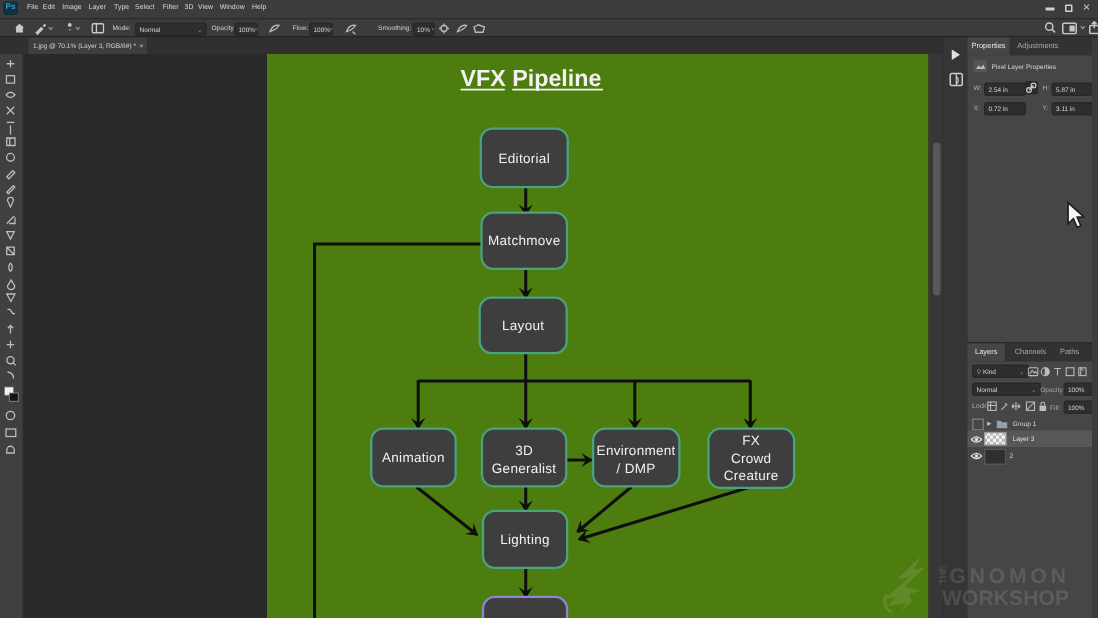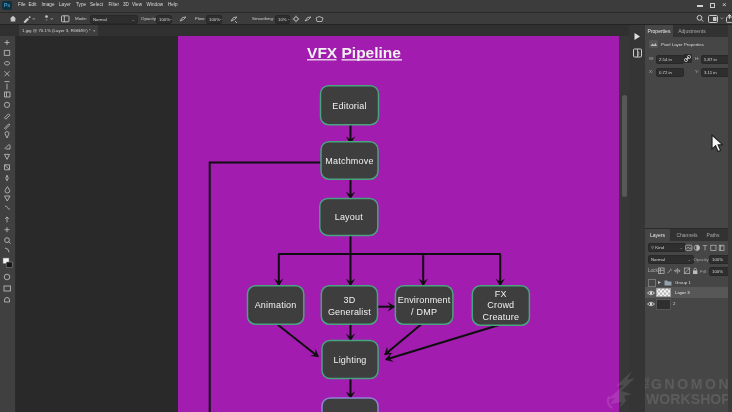--- a/index.html
+++ b/index.html
@@ -6,21 +6,21 @@
   body{width:732px;height:412px;overflow:hidden;position:relative;
        background:#292929;font-family:"Liberation Sans",sans-serif;}
   .abs{position:absolute;}
   svg{display:block;}
   
   #menubar{left:0;top:0;width:732px;height:12px;background:#3c3c3c;border-bottom:1px solid #2a2a2a;}
   #optbar{left:0;top:13px;width:732px;height:11px;background:#3c3c3c;border-bottom:1px solid #232323;}
   #tabbar{left:0;top:25px;width:629px;height:11px;background:#303030;}
   #tab{left:19px;top:0;width:76px;height:11px;background:#3e3e3e;color:#d4d4d4;font-size:4.4px;line-height:11px;padding-left:3px;}
   #toolbar{left:0;top:36px;width:15px;height:376px;background:#404040;border-right:1px solid #2c2c2c;}
-  #canvas{left:178px;top:36px;width:441px;height:376px;background:#a21caf;}
+  #canvas{left:178px;top:36px;width:441px;height:376px;background:#4d7c0f;}
   #scroll{left:619px;top:36px;width:10px;height:376px;background:#373737;}
   #thumb{left:3px;top:59px;width:5px;height:102px;background:#585858;border-radius:3px;}
   #dock{left:629px;top:25px;width:16px;height:387px;background:#353535;}
   #panels{left:645px;top:25px;width:87px;height:387px;background:#464646;}
   .ptabs{left:0;width:87px;height:12px;background:#323232;}
   .ptab-on{background:#464646;color:#e8e8e8;}
   .s5{font-size:4.4px;color:#cfcfcf;}
   .field{background:#2e2e2e;border:1px solid #282828;border-radius:2px;color:#d6d6d6;font-size:4.3px;line-height:7px;text-align:left;padding-left:2px;}
   .menu-item{color:#dcdcdc;font-size:4.6px;letter-spacing:0.05px;}
 </style>
@@ -318,21 +318,21 @@
     <div class="abs" style="left:0;top:273px;width:87px;height:11px;">
       <svg class="abs" style="left:2px;top:2.5px;" width="8" height="6" viewBox="0 0 8 6">
         <path d="M0.5 3 Q4 -0.5 7.5 3 Q4 6.5 0.5 3 Z" fill="none" stroke="#ddd" stroke-width="0.8"></path>
         <circle cx="4" cy="3" r="1.2" fill="#ddd"></circle>
       </svg>
       <div class="abs" style="left:11px;top:1px;width:13px;height:9px;background:#2f2f2f;border:0.5px solid #555;"></div>
       <div class="abs s5" style="left:28px;top:3px;color:#d8d8d8;">2</div>
     </div>
   </div>
 
-  <div class="abs" style="left:602px;top:369px;width:130px;height:43px;text-decoration:underline;">
+  <div class="abs" style="left:584px;top:369px;width:130px;height:43px;text-decoration:underline;">
     <svg width="130" height="43" viewBox="0 0 130 43">
       <g fill="rgba(255,255,255,0.11)">
         <path d="M30 2 L14 17 L22 16 L6 30 L13 29 L8 35 L20 33 L17 39 L24 32 L22 27 L30 25 L19 22 L33 9 L25 11 Z"></path>
         <path d="M6 27 a9 9 0 0 0 4 13 l1 -2 a7 7 0 0 1 -3 -10 Z"></path>
       </g>
       <text x="46.5" y="20.5" font-family="Liberation Sans, sans-serif" font-size="6.2" font-weight="bold" fill="rgba(255,255,255,0.12)" transform="rotate(-90 46.5 20.5)">THE</text>
       <text x="49" y="19.5" font-family="Liberation Sans, sans-serif" font-size="14" font-weight="bold" fill="rgba(255,255,255,0.12)" letter-spacing="2.6">GNOMON</text>
       <text x="44" y="34.5" font-family="Liberation Sans, sans-serif" font-size="14" font-weight="bold" fill="rgba(255,255,255,0.12)" letter-spacing="0.1">WORKSHOP</text>
     </svg>
   </div>

